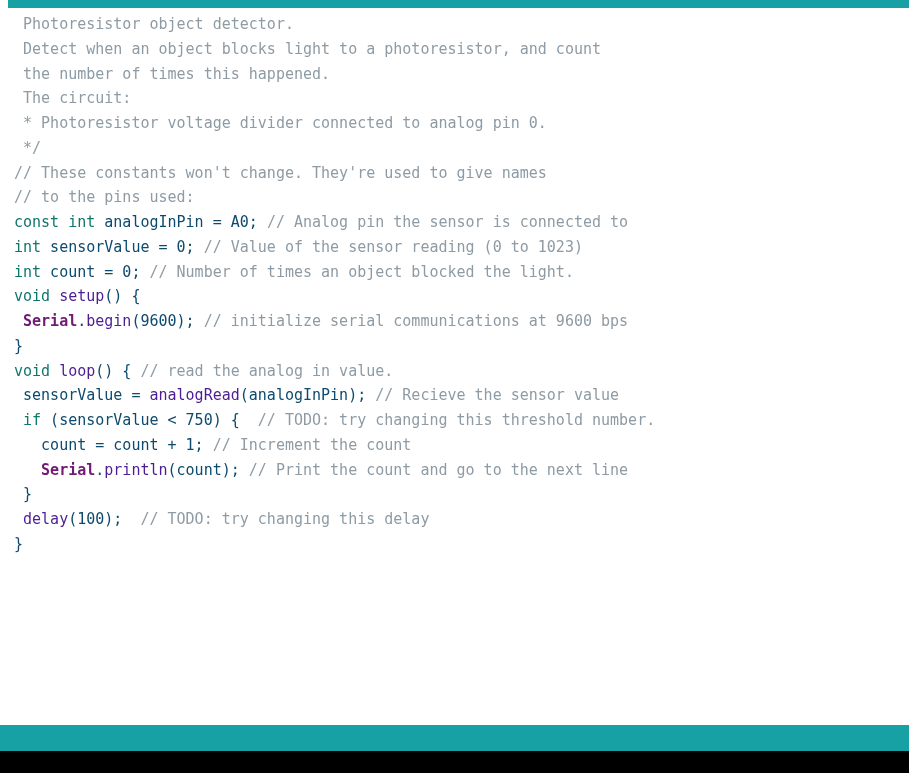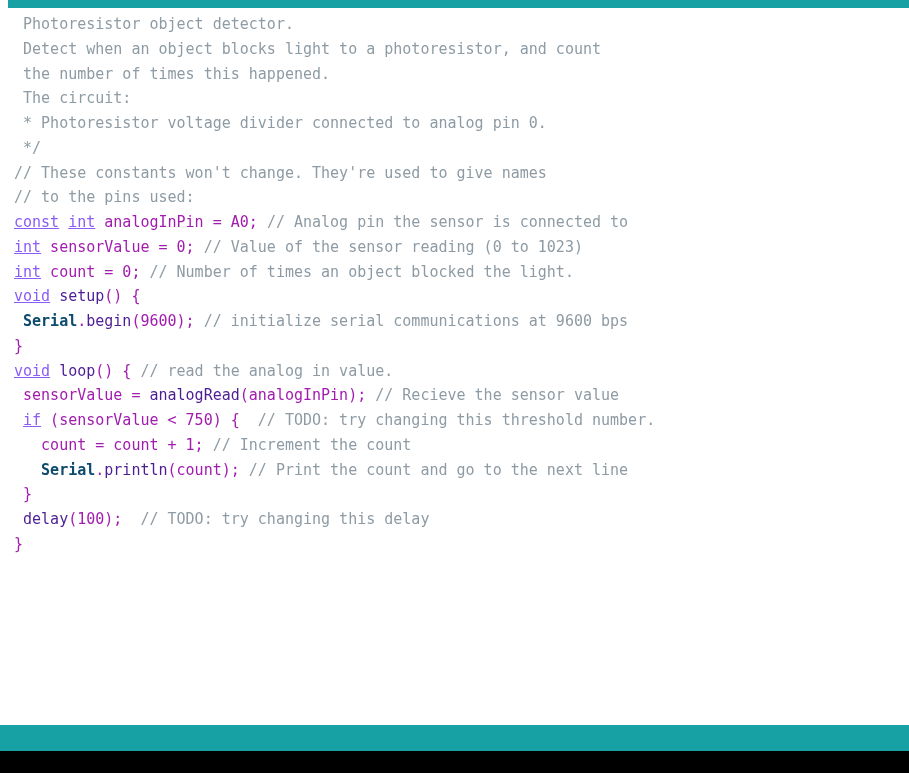--- a/index.html
+++ b/index.html
@@ -35,24 +35,24 @@
     flex: 1 1 auto;
     background: #ffffff;
     padding: 4px 14px 8px 14px;
     white-space: pre;
     line-height: 1.65;
     color: #333333;
     overflow: hidden;
   }
   .editor .line { display:block; }
   .c-comment { color: #8e9ba4; }      
-  .c-type    { color: #8b5cf6; text-decoration: underline; }      
+  .c-type    { color: #0f766e; }      
   .c-func    { color: #4c1d95; }      
-  .c-serial  { color: #0c4a6e; font-weight: bold; }
-  .c-text    { color: #a21caf; }
+  .c-serial  { color: #701a75; font-weight: bold; }
+  .c-text    { color: #0c4a6e; }
   .bottombar {
     height: 26px;
     flex: 0 0 auto;
     background: #17a1a5;
   }
   .blackbar {
     height: 22px;
     flex: 0 0 auto;
     background: #000000;
   }

